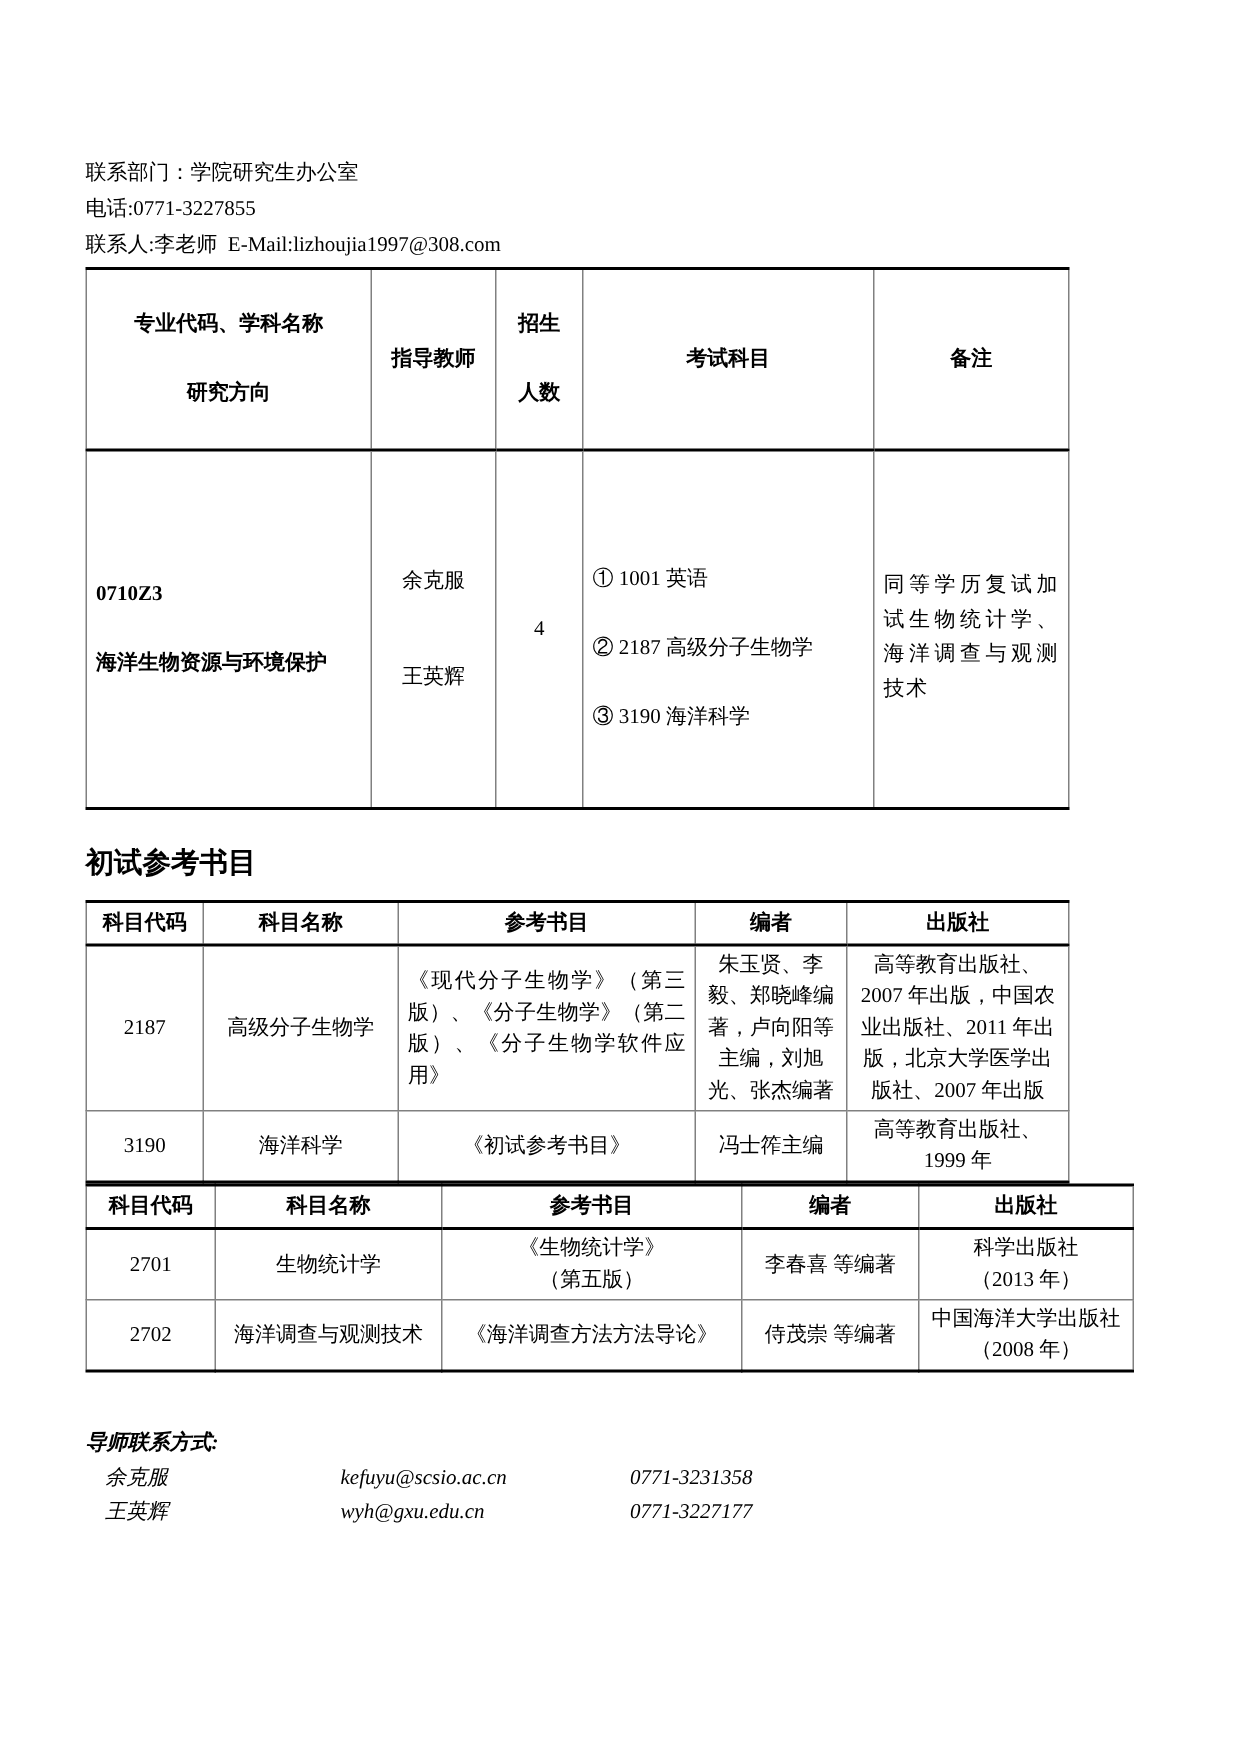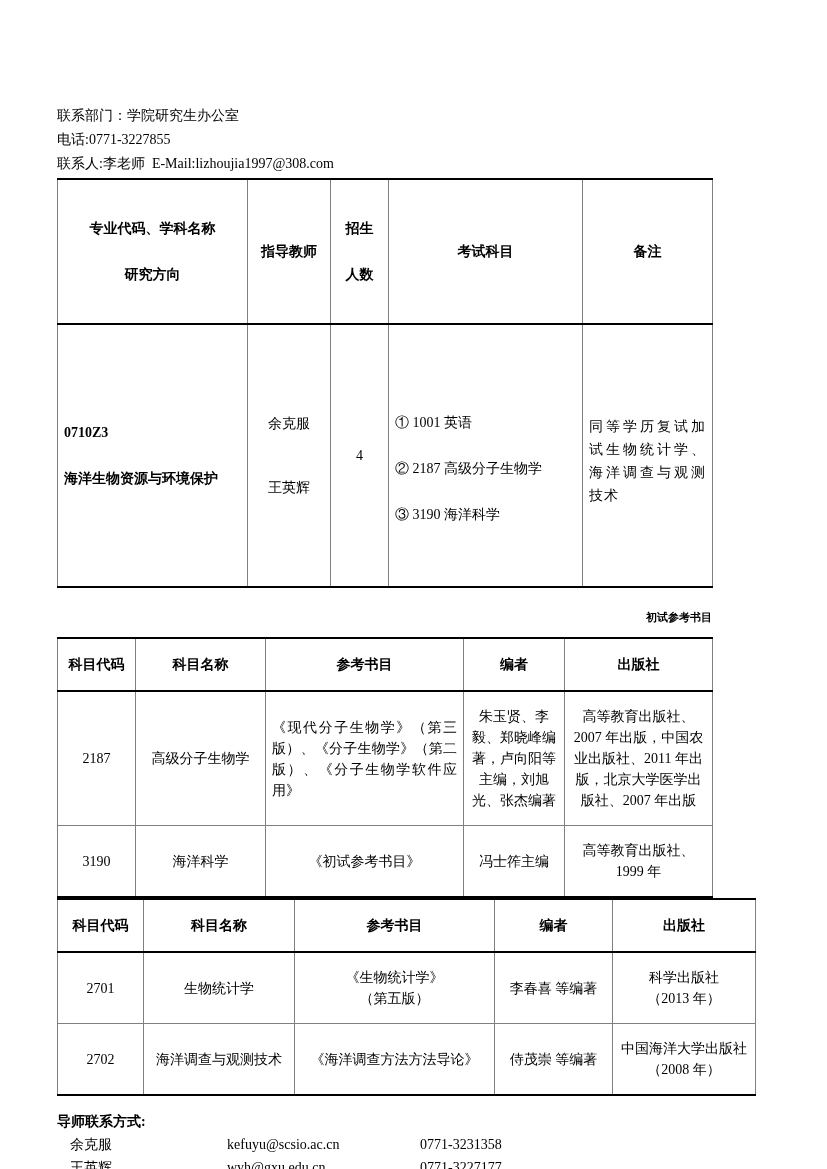--- a/index.html
+++ b/index.html
@@ -13,53 +13,53 @@
   }
   .content { margin-left: 57px; width: 710px; }
 
   
   .contact-block { padding-top: 92px; line-height: 24px; margin-top: 12px; }
   .prewrap { white-space: pre-wrap; }
 
   
   table { border-collapse: collapse; table-layout: fixed;
           border-top: 2px solid #000; border-bottom: 2px solid #000; }
-  th, td { border: 1px solid #808080; padding: 14px 6px;
+  th, td { border: 1px solid #808080; padding: 2px 6px;
            font-weight: normal; vertical-align: middle;
            white-space: pre-line; overflow: hidden; }
   tr.hdr th { border-bottom: 2px solid #000; font-weight: bold; text-align: center; }
   td { text-align: center; }
   .left { text-align: left; }
   .just { text-align: justify; }
 
   
   .t1 { width: 655px; margin-top: 2px; line-height: 23px; }
   .t1 tr.hdr th { height: 44px; }
   .t1 tr.body td { height: 206px; }
   .t1 .major-cell { font-weight: bold; }
   .advisor-2 { margin-top: 18px; }
   .exam-block { margin-top: 26px; }
   .remark-block { margin-top: 10px; letter-spacing: 1px; }
 
   
-  .tbl-title { font-weight: bold; font-size: 11px; text-align: right; }
+  .tbl-title { font-weight: bold; font-size: 19px; text-align: left; }
   .title-first  { width: 655px; margin: 22px 0 12px; }
   .title-second { width: 698px; margin: 20px 0 6px; }
 
   
   .t2 { width: 655px; line-height: 21px; }
   .t2 tr.hdr th { height: 23px; }
   .t2 tr.r1 td { height: 98px; }
   .t2 tr.r2 td { height: 42px; }
   .t3 { width: 698px; line-height: 21px; }
   .t3 tr.hdr th { height: 23px; }
   .t3 td { height: 36px; }
 
   
-  .tutors { margin-top: 14px; line-height: 23px; }
+  .tutors { margin-top: 36px; line-height: 23px; font-style: italic; }
   .tutors-heading { font-weight: bold; }
   .tutor-row { display: grid; grid-template-columns: 157px 193px auto; padding-left: 13px; }
 </style>
 </head>
 <body>
 
 <div class="content">
 
   <div class="contact-block">
     <div>联系部门：学院研究生办公室</div>

